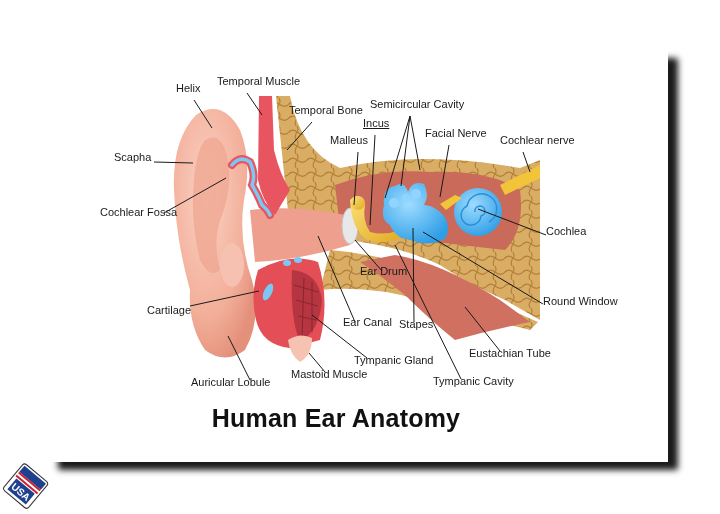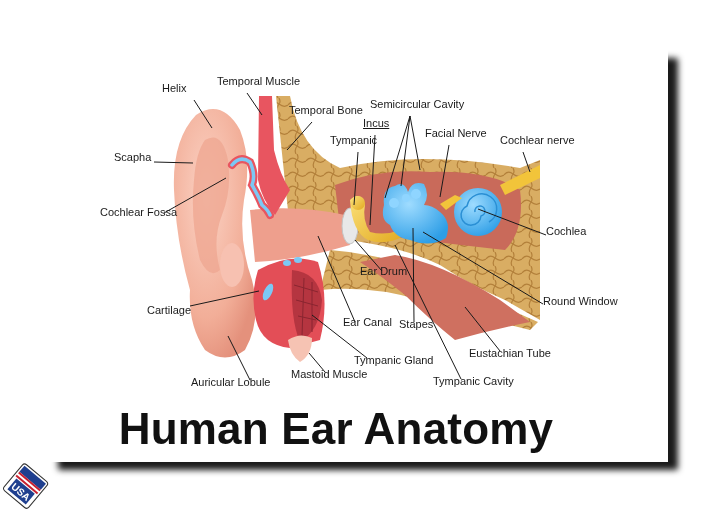--- a/index.html
+++ b/index.html
@@ -13,21 +13,21 @@
       position: absolute; left: 50px; top: 50px; width: 618px; height: 412px;
       background: #ffffff;
     }
     svg.art { position: absolute; left: 0; top: 0; }
     .label {
       position: absolute; font-size: 11px; color: #1a1a1a; white-space: nowrap;
       line-height: 12px;
     }
     .title {
       position: absolute; left: 0; width: 672px; top: 404px; text-align: center;
-      font-size: 44px; font-weight: bold; color: #111111; letter-spacing: 0.2px;
+      font-size: 25px; font-weight: bold; color: #111111; letter-spacing: 0.2px;
     }
     .badge { position: absolute; left: 2px; top: 462px; width: 50px; height: 48px; }
   </style>
 </head>
 <body>
 
 <div class="shadow"></div>
 <div class="panel"></div>
 
 <svg class="art" width="720" height="514" viewBox="0 0 720 514">
@@ -129,26 +129,26 @@
       <line x1="500" y1="351" x2="465" y2="307"></line>
       <line x1="325" y1="372" x2="309" y2="353"></line>
       <line x1="250" y1="380" x2="228" y2="336"></line>
       <line x1="461" y1="379" x2="395" y2="245"></line>
       <line x1="410" y1="116" x2="401" y2="186"></line>
       <line x1="410" y1="116" x2="420" y2="170"></line>
     </g>
 </svg>
 
 <div id="labels">
-    <div class="label" style="left: 162px; top: 82px;">Helix</div>
+    <div class="label" style="left: 176px; top: 82px;">Helix</div>
     <div class="label" style="left: 217px; top: 75px;">Temporal Muscle</div>
     <div class="label" style="left: 289px; top: 104px; text-align: right;">Temporal Bone</div>
     <div class="label" style="left: 370px; top: 98px;">Semicircular Cavity</div>
     <div class="label" style="left: 363px; top: 117px; text-decoration: underline;">Incus</div>
-    <div class="label" style="left: 330px; top: 134px;">Tympanic</div>
+    <div class="label" style="left: 330px; top: 134px;">Malleus</div>
     <div class="label" style="left: 425px; top: 127px;">Facial Nerve</div>
     <div class="label" style="left: 500px; top: 134px;">Cochlear nerve</div>
     <div class="label" style="left: 114px; top: 151px;">Scapha</div>
     <div class="label" style="left: 100px; top: 206px;">Cochlear Fossa</div>
     <div class="label" style="left: 546px; top: 225px;">Cochlea</div>
     <div class="label" style="left: 360px; top: 265px;">Ear Drum</div>
     <div class="label" style="left: 543px; top: 295px;">Round Window</div>
     <div class="label" style="left: 147px; top: 304px;">Cartilage</div>
     <div class="label" style="left: 343px; top: 316px;">Ear Canal</div>
     <div class="label" style="left: 399px; top: 318px;">Stapes</div>

